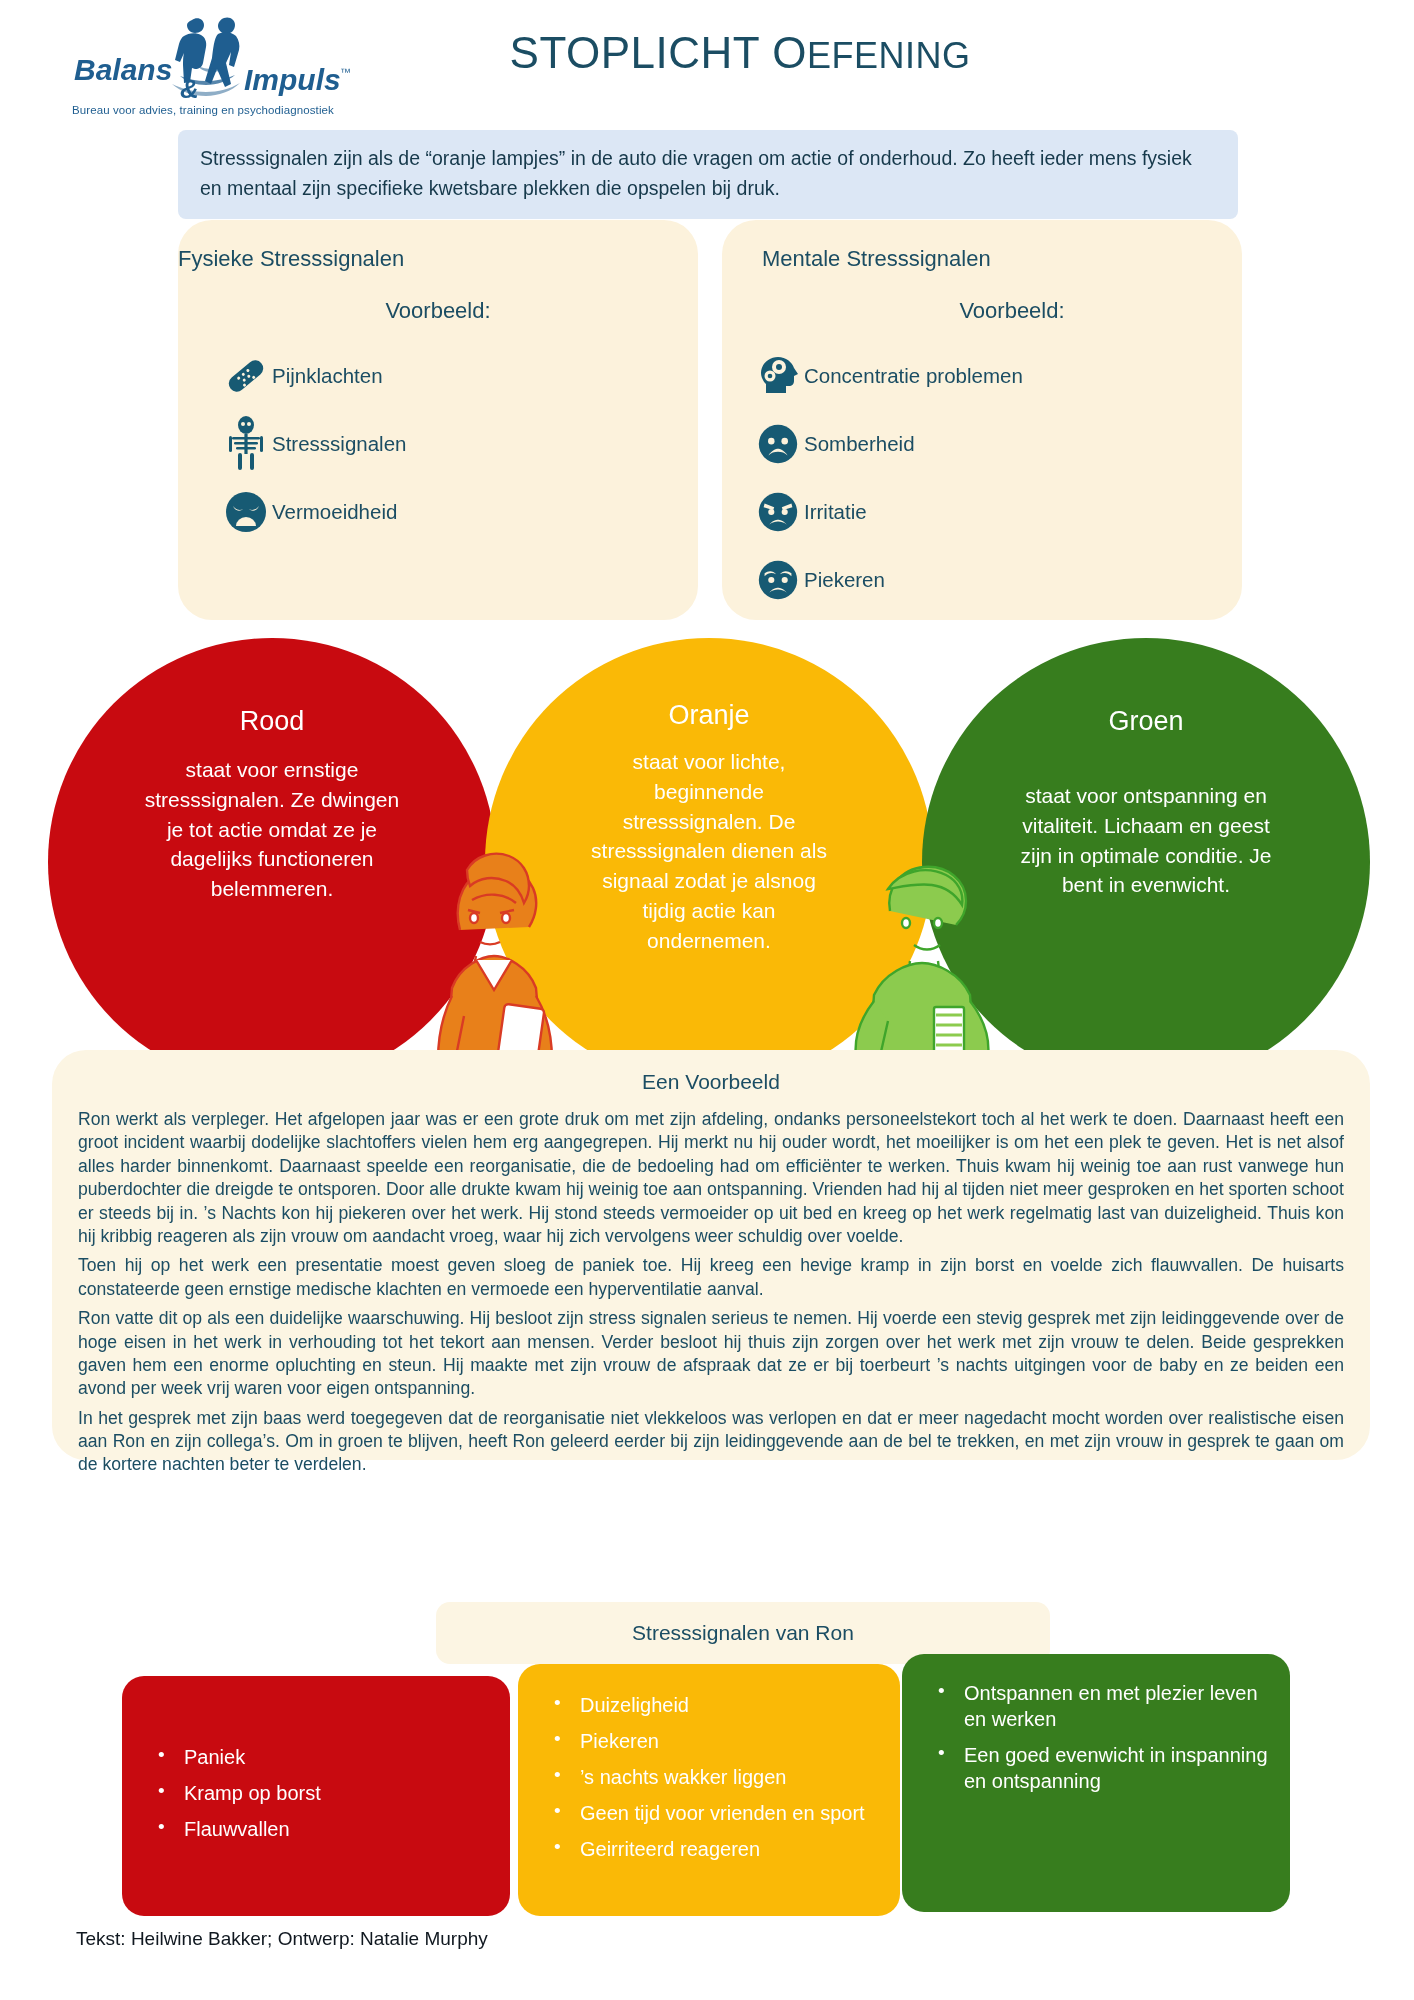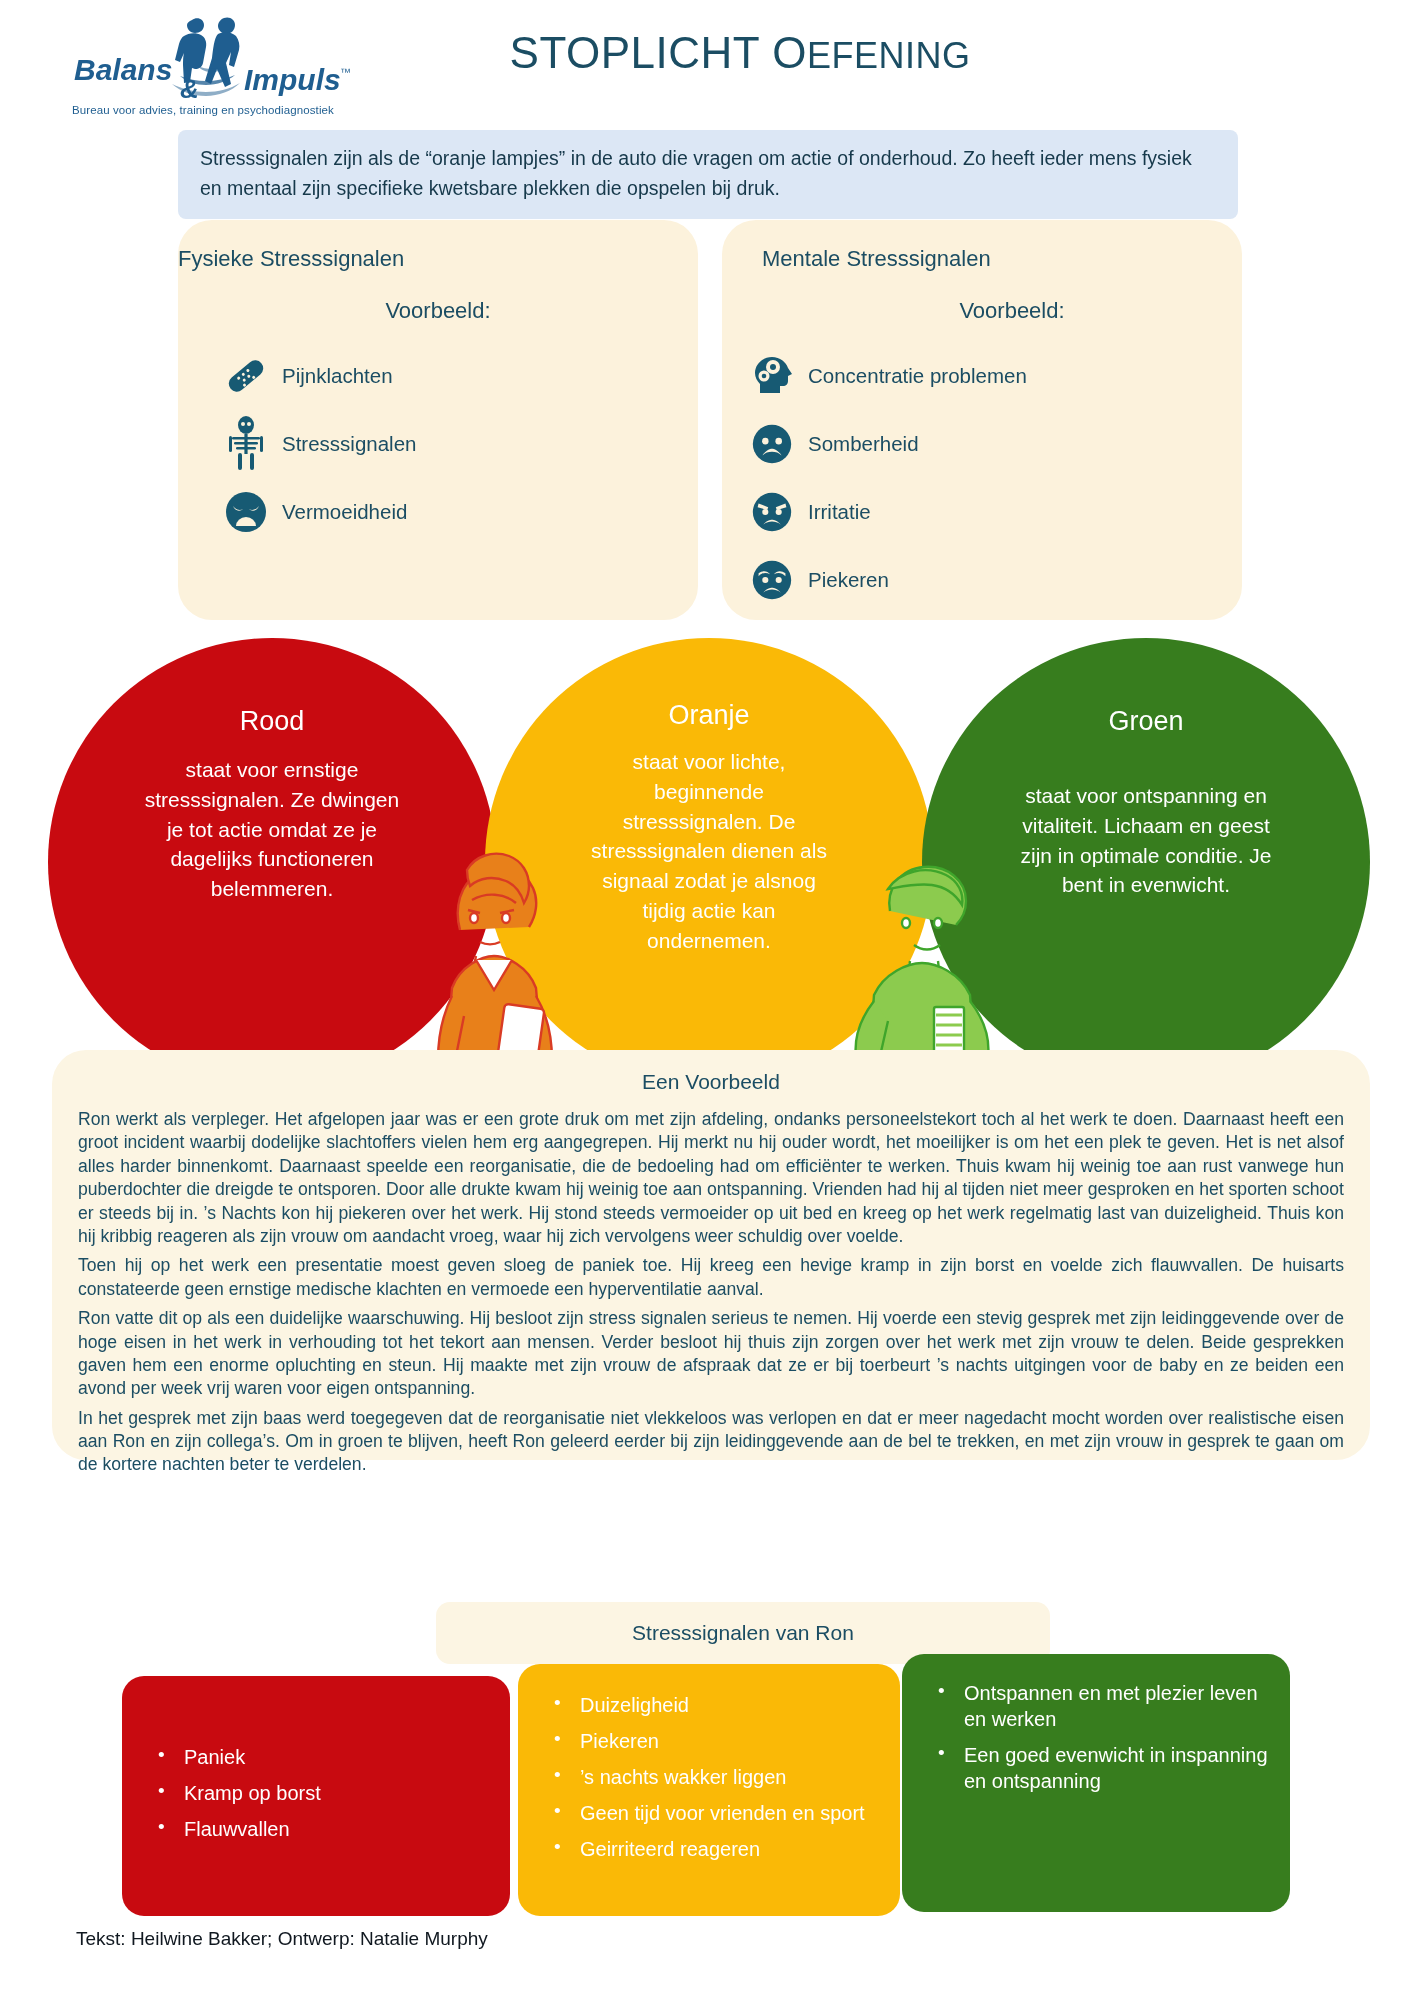--- a/index.html
+++ b/index.html
@@ -49,26 +49,26 @@
   }
   .panel-sub {
     text-align: center; font-size: 22px; color: #1B4D63; padding-top: 26px;
   }
   .panel-phys .panel-title { padding-left: 0; }
   .panel-ment .panel-title { padding-left: 40px; }
   .panel-ment .panel-sub { padding-left: 60px; }
 
   .sig-list { margin-top: 26px; }
   .sig-row {
-    display: flex; align-items: center; gap: 10px;
+    display: flex; align-items: center; 
     margin-bottom: 16px;
     font-size: 20.5px; color: #1B4D63;
   }
   .panel-phys .sig-row { padding-left: 42px; }
-  .panel-ment .sig-row { padding-left: 24px; }
+  .panel-ment .sig-row { padding-left: 30px; }
   .sig-icon { flex: 0 0 auto; width: 52px; height: 52px; display:flex; align-items:center; justify-content:center; }
   .sig-label { line-height: 1.18; }
 
   
   .circle {
     position: absolute; border-radius: 50%;
     color: #ffffff; text-align: center;
   }
   .c-red   { left: 48px;  top: 638px; width: 448px; height: 448px; background: #C80A10; }
   .c-org   { left: 485px; top: 638px; width: 448px; height: 448px; background: #FAB906; }

